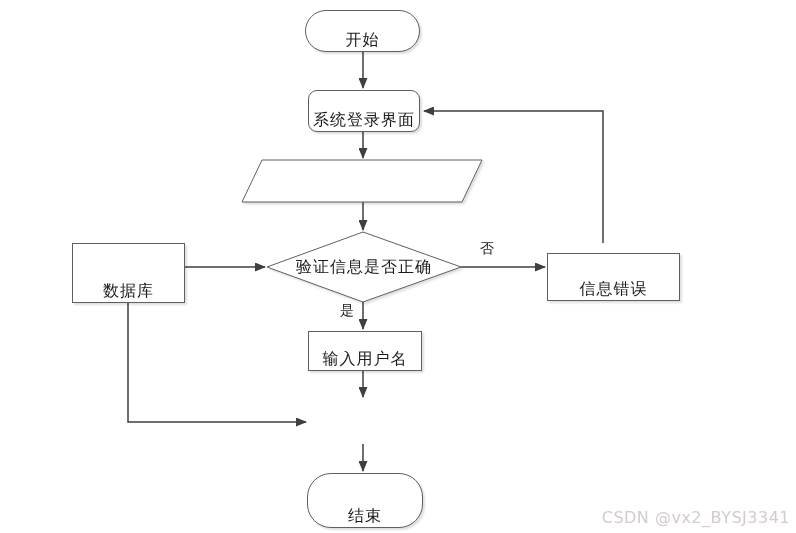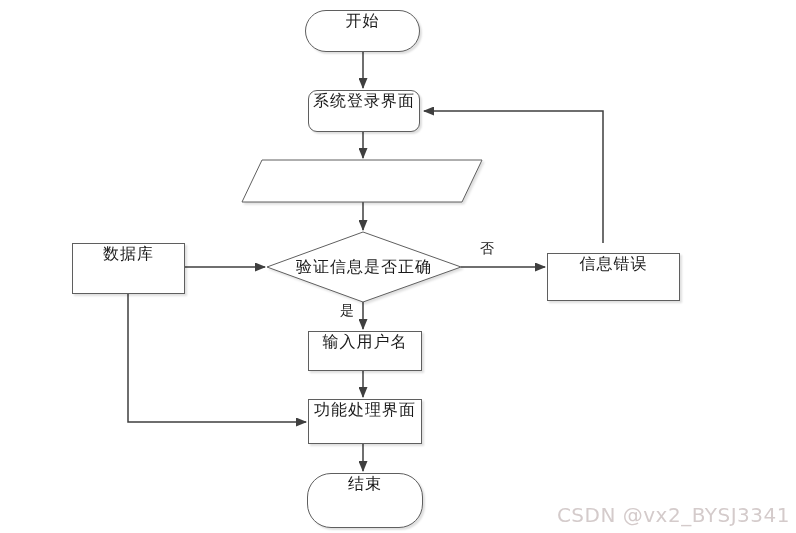--- a/index.html
+++ b/index.html
@@ -18,21 +18,21 @@
     stroke: var(--border, #5f5f5f);
     stroke-width: 1;
     filter: drop-shadow(2px 2px 1px rgba(0,0,0,0.13));
   }
   .node {
     position: absolute;
     box-sizing: border-box;
     background: #ffffff;
     border: 1px solid var(--border, #5f5f5f);
     display: flex;
-    align-items: flex-start;
+    align-items: flex-end;
     justify-content: center;
     font-size: 16px;
     letter-spacing: 1px;
     color: var(--text, #1a1a1a);
     box-shadow: 2px 2px 2px rgba(0,0,0,0.13);
     font-family: Liberation Serif, serif;
   }
   .stadium { border-radius: 24px; }
   .overlay {
     position: absolute;
@@ -46,21 +46,21 @@
   }
   .edge-label {
     position: absolute;
     font-size: 14px;
     color: var(--text, #1a1a1a);
   }
   .watermark {
     position: absolute;
     right: 6px;
     bottom: 6px;
-    font-size: 20px;
+    font-size: 16px;
     letter-spacing: 0.5px;
     color: var(--watermark, #d4cbcb);
     font-family: "DejaVu Sans", "Liberation Sans", sans-serif;
   }
 </style>
 </head>
 <body>
 
 <div class="canvas">
 
@@ -92,35 +92,32 @@
 
   <div class="node" style="left:308px; top:90px; width:112px; height:42px;border-radius:9px;">
     <span>系统登录界面</span>
   </div>
 
 
   <div class="overlay" style="left:267px; top:232px; width:194px; height:70px;text-align:right;">
     <span>验证信息是否正确</span>
   </div>
 
-  <div class="node" style="left:72px; top:243px; width:113px; height:51px;">
+  <div class="node" style="left:72px; top:243px; width:113px; height:60px;">
     <span>数据库</span>
   </div>
 
   <div class="node" style="left:547px; top:244px; width:133px; height:48px;margin-top:9px;">
     <span>信息错误</span>
   </div>
 
   <div class="node" style="left:308px; top:331px; width:114px; height:40px;">
     <span>输入用户名</span>
   </div>
 
-  <div class="node" style="left:308px; top:399px; width:114px; height:45px;">
-    <span>功能处理界面</span>
-  </div>
 
   <div class="node stadium" style="left:307px; top:473px; width:116px; height:55px;">
     <span>结束</span>
   </div>
 
   <div class="edge-label" style="left:340px; top:302px;">是</div>
 
   <div class="edge-label" style="left:480px; top:240px;">否</div>
 
   <div class="watermark">CSDN @vx2_BYSJ3341</div>

